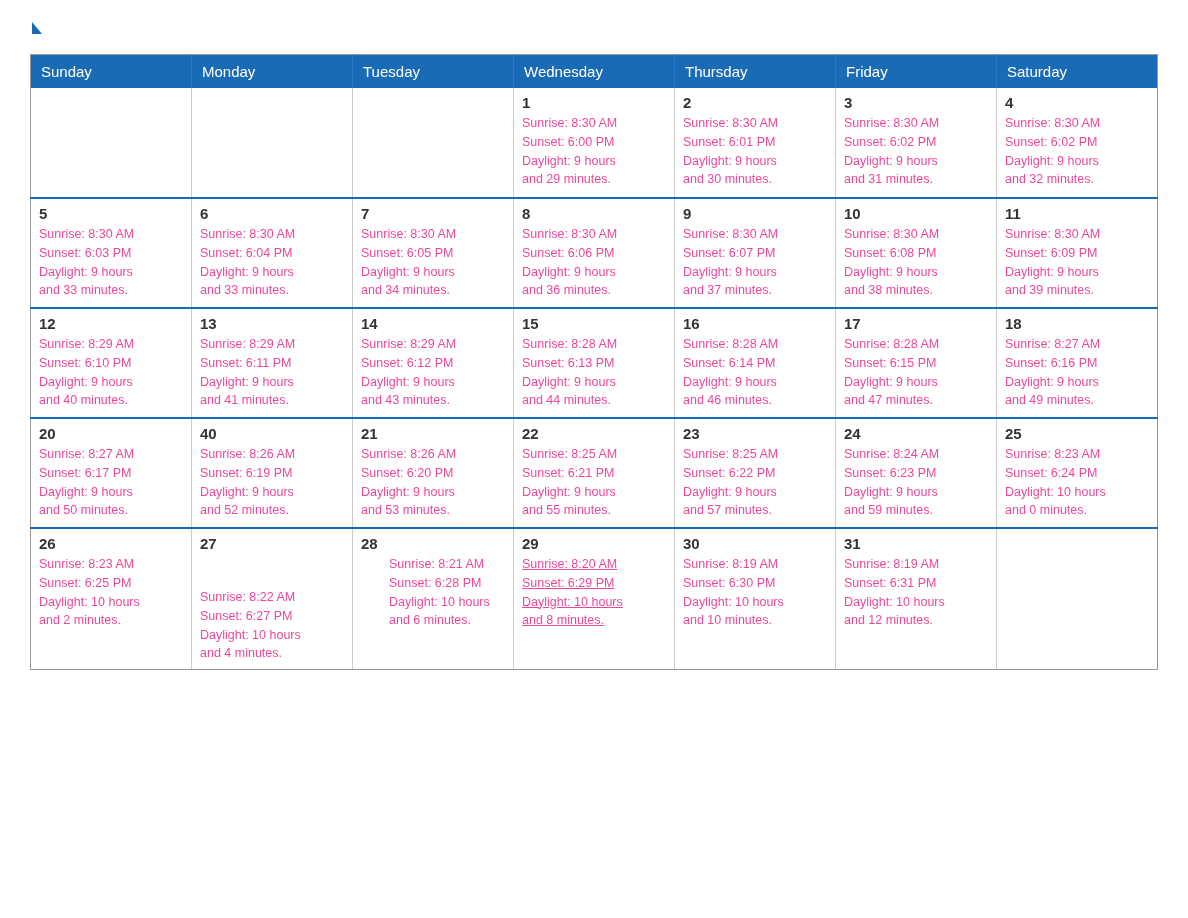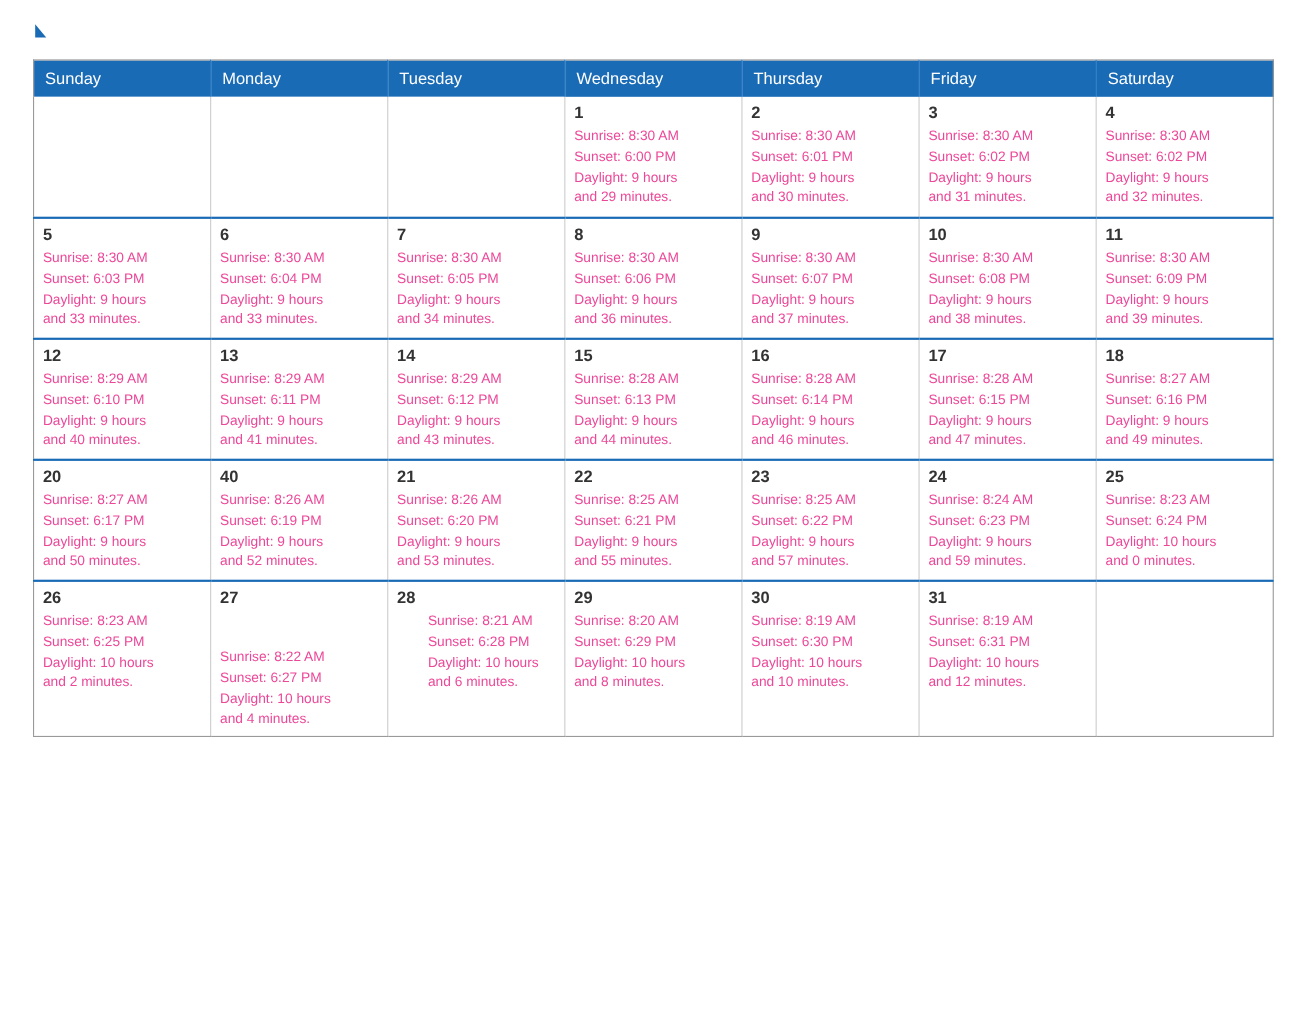--- a/index.html
+++ b/index.html
@@ -342,21 +342,21 @@
         </td>
         <td>
           <span class="day-number">28</span>
           <div class="day-info" style="white-space: pre-line; margin-left: 28px;">Sunrise: 8:21 AM
 Sunset: 6:28 PM
 Daylight: 10 hours
 and 6 minutes.</div>
         </td>
         <td>
           <span class="day-number">29</span>
-          <div class="day-info" style="white-space: pre-line;">Sunrise: 8:20 AM
+          <div class="day-info" style="white-space: pre-line; text-decoration: underline;">Sunrise: 8:20 AM
 Sunset: 6:29 PM
 Daylight: 10 hours
 and 8 minutes.</div>
         </td>
         <td>
           <span class="day-number">30</span>
           <div class="day-info" style="white-space: pre-line;">Sunrise: 8:19 AM
 Sunset: 6:30 PM
 Daylight: 10 hours
 and 10 minutes.</div>

